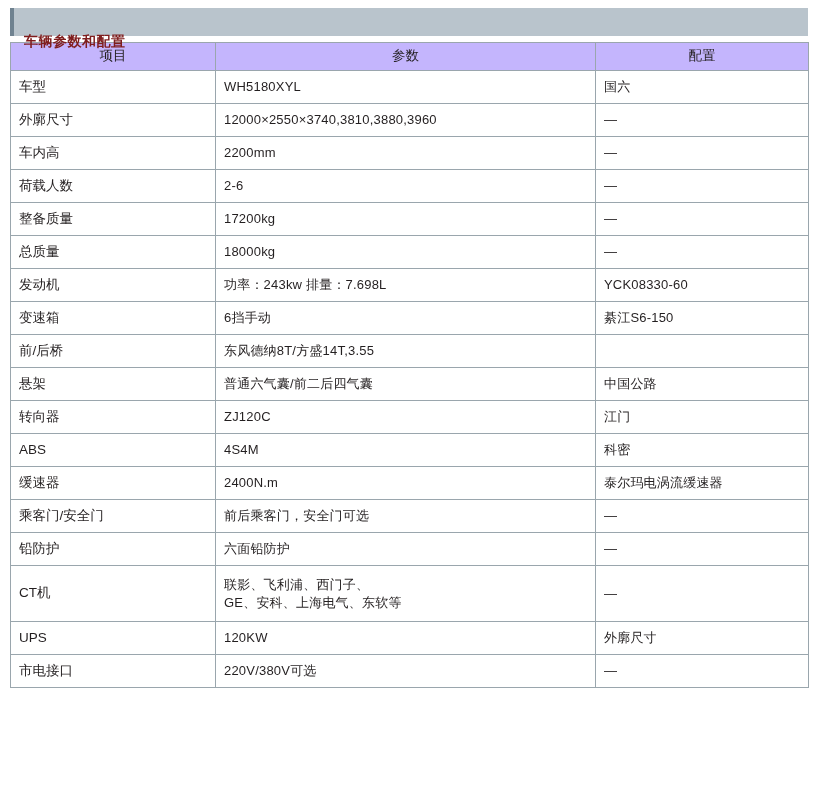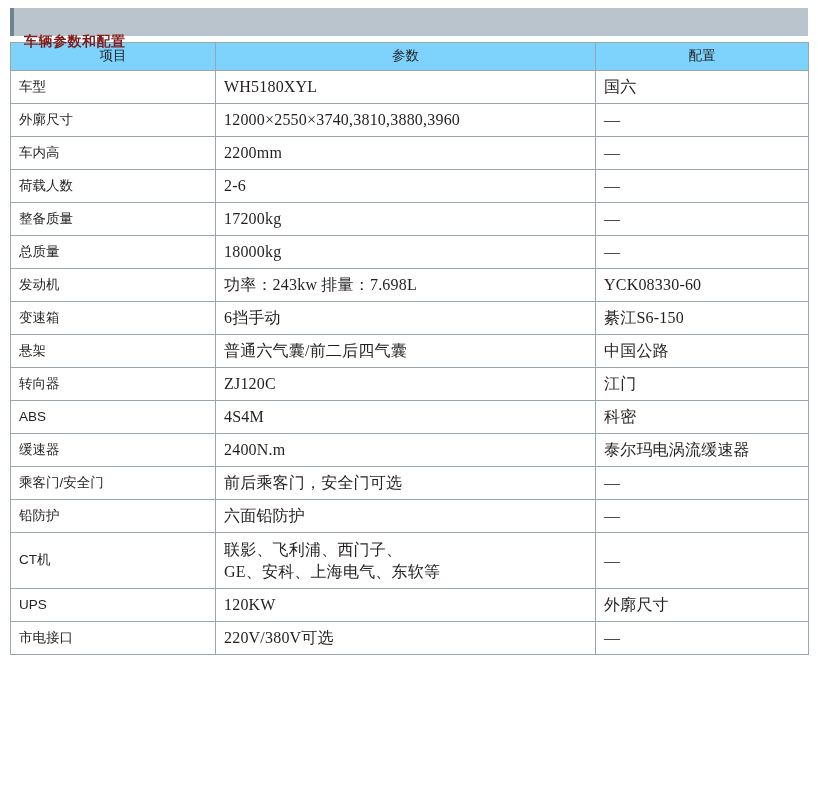--- a/index.html
+++ b/index.html
@@ -53,35 +53,35 @@
     padding: 0 8px;
     box-sizing: border-box;
     vertical-align: middle;
     line-height: 1.35;
   }
   table.spec thead th {
     height: 28px;
     text-align: center;
     font-weight: normal;
     font-size: 13.5px;
-    background: #7dd3fc;
+    background: #c4b5fd;
     margin-left: 24px;
   }
   table.spec tbody td {
     height: 33px;
     text-align: left;
   }
   table.spec tbody td.label {
     font-size: 13.5px;
     border-radius: 14px;
   }
   table.spec tbody td.val,
   table.spec tbody td.cfg {
-    font-family: Liberation Serif, serif;
-    font-size: 16px;
+    font-family: Liberation Sans, sans-serif;
+    font-size: 13px;
     letter-spacing: 0.2px;
   }
   table.spec tbody tr.tall td {
     height: 56px;
   }
   table.spec tbody td.val .l2 {
     display: block;
   }
 </style>
 </head>
@@ -141,20 +141,25 @@
           <td class="label">发动机</td>
           <td class="val">功率：243kw 排量：7.698L</td>
           <td class="cfg">YCK08330-60</td>
         </tr>
         <tr>
           <td class="label">变速箱</td>
           <td class="val">6挡手动</td>
           <td class="cfg">綦江S6-150</td>
         </tr>
         <tr>
+          <td class="label">前/后桥</td>
+          <td class="val">东风德纳8T/方盛14T,3.55</td>
+          <td class="cfg"></td>
+        </tr>
+        <tr>
           <td class="label">悬架</td>
           <td class="val">普通六气囊/前二后四气囊</td>
           <td class="cfg">中国公路</td>
         </tr>
         <tr>
           <td class="label">转向器</td>
           <td class="val">ZJ120C</td>
           <td class="cfg">江门</td>
         </tr>
         <tr>

